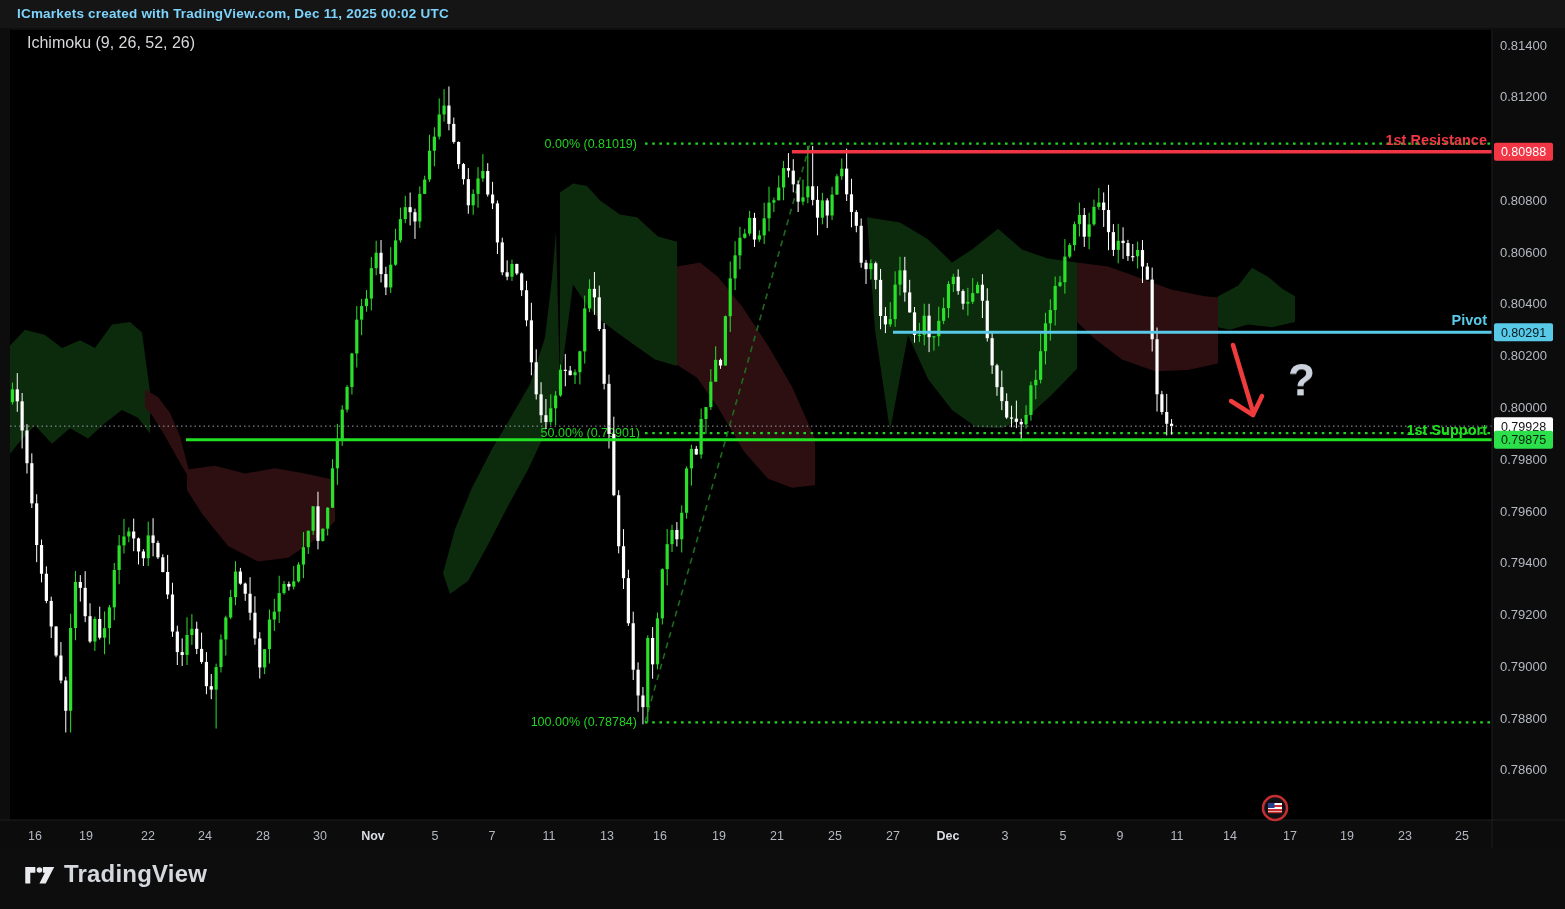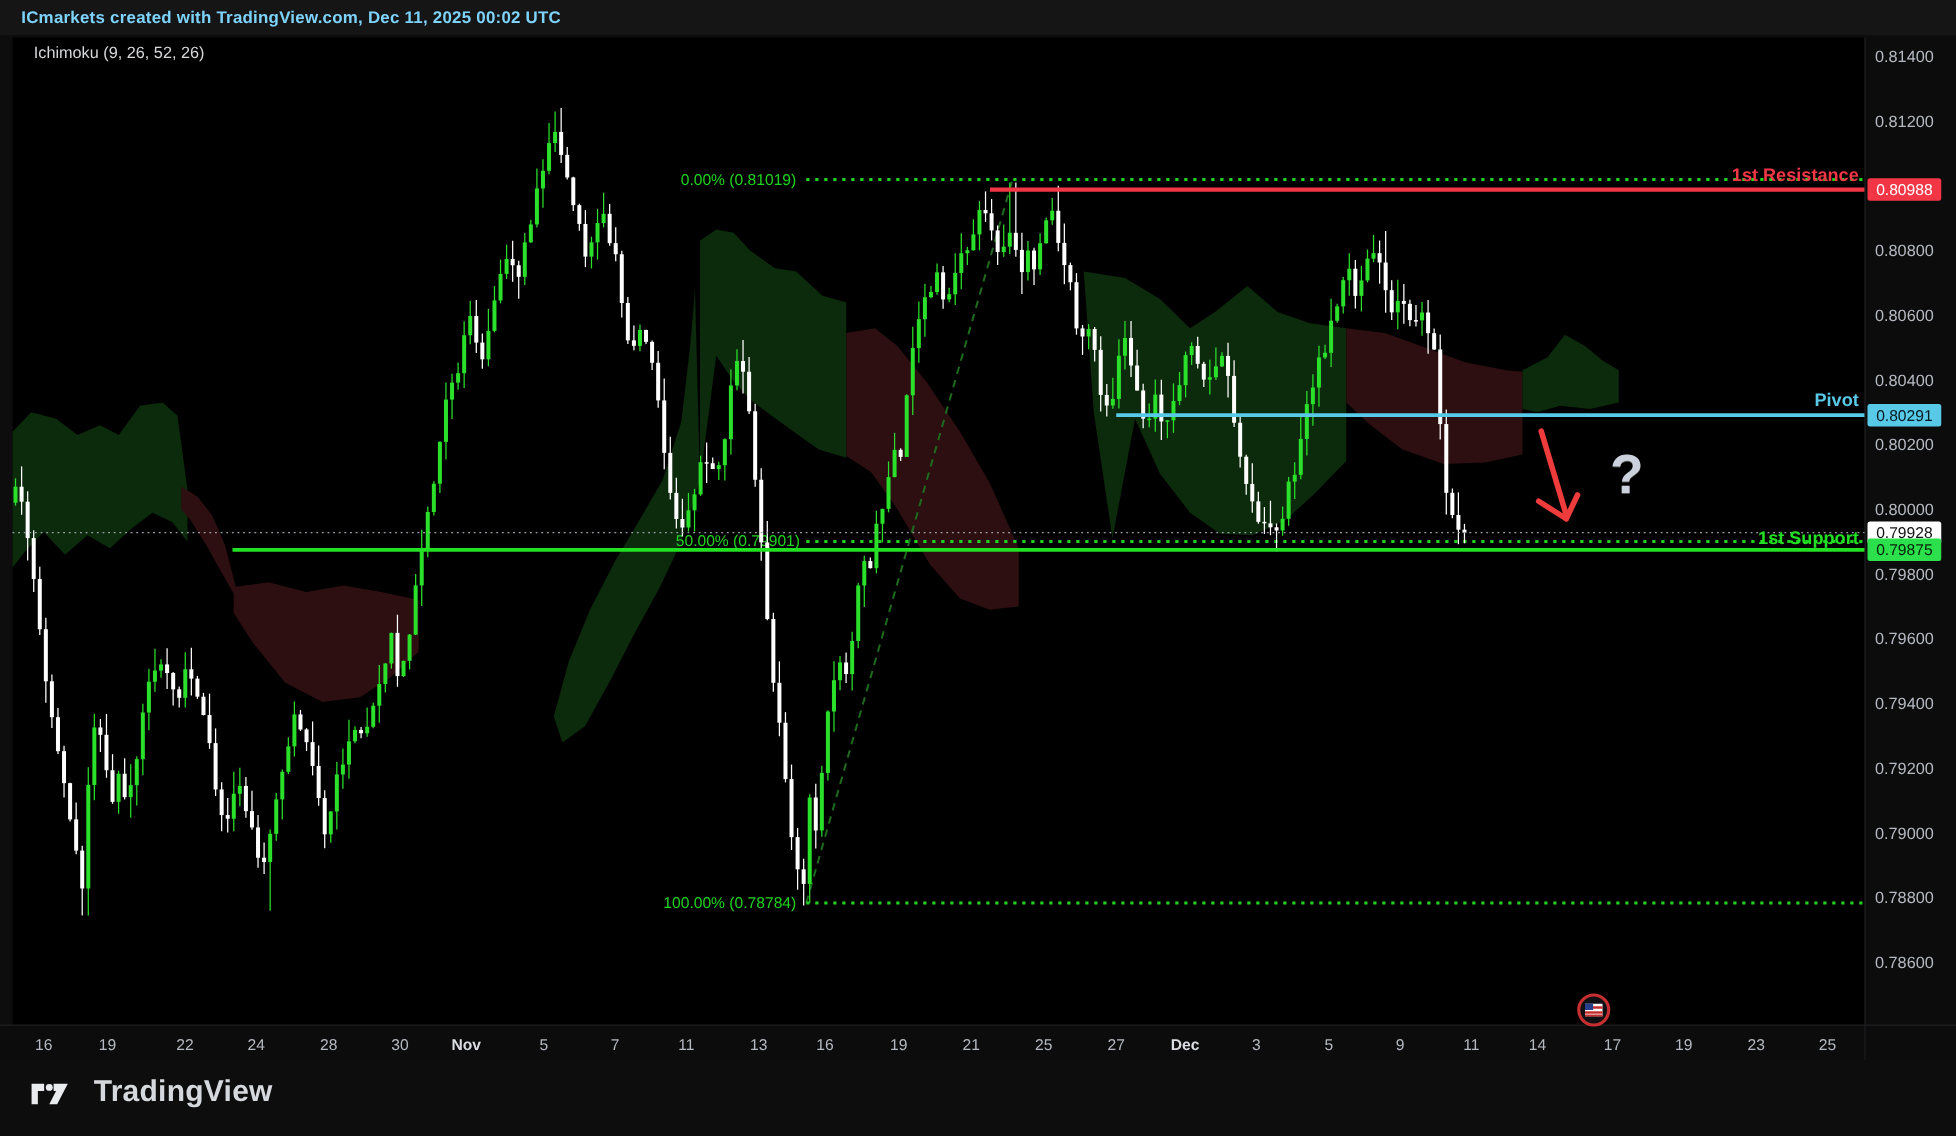--- a/index.html
+++ b/index.html
@@ -1,23 +1,23 @@
 <!DOCTYPE html>
 <html><head>
 <meta charset="utf-8">
 <style>
   html,body{margin:0;padding:0;background:#0d0d0d;}
   body{font-family:"Liberation Sans",sans-serif;}
   #app{position:relative;width:1565px;height:909px;background:#0d0d0d;overflow:hidden;}
   #chart-svg{position:absolute;left:0;top:0;}
   .hdr{position:absolute;left:17px;top:6px;color:#7dd3fc;font-size:13.5px;font-weight:bold;letter-spacing:.2px;}
-  .legend{position:absolute;left:27px;top:34px;color:#d7d8db;font-size:13px;}
+  .legend{position:absolute;left:27px;top:34px;color:#d7d8db;font-size:16px;}
   .qmark{position:absolute;left:1288px;top:358px;color:#ccd2dd;font-size:44px;font-weight:bold;
          text-shadow:0 1px 0 #555;line-height:1;}
-  .tvlogo{position:absolute;left:24px;top:858px;display:flex;align-items:center;gap:17px;cursor:pointer;}
+  .tvlogo{position:absolute;left:24px;top:858px;display:flex;align-items:center;gap:6px;cursor:pointer;}
   .tvlogo .word{color:#d5d8dd;font-size:24px;font-weight:bold;letter-spacing:.2px;}
 </style>
 </head>
 <body>
 <div id="app">
 
 <svg id="chart-svg" width="1565" height="909" viewBox="0 0 1565 909">
       <rect x="0" y="0" width="1565" height="909" fill="#0d0d0d"></rect>
       <rect x="0" y="0" width="1565" height="28" fill="#151515"></rect>
       <rect x="10" y="30" width="1482" height="790" fill="#000000"></rect>

